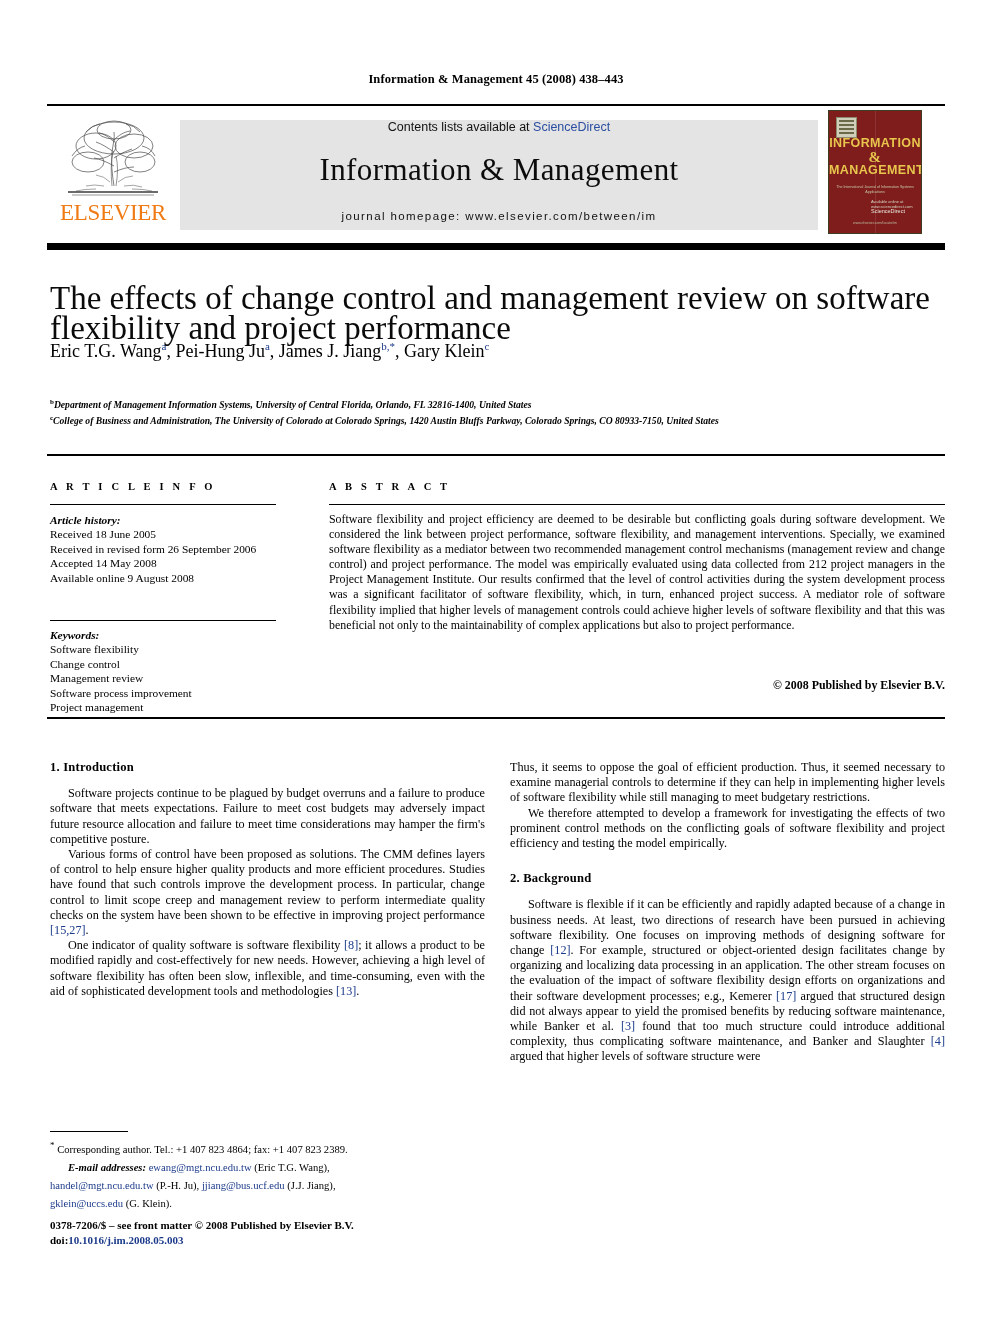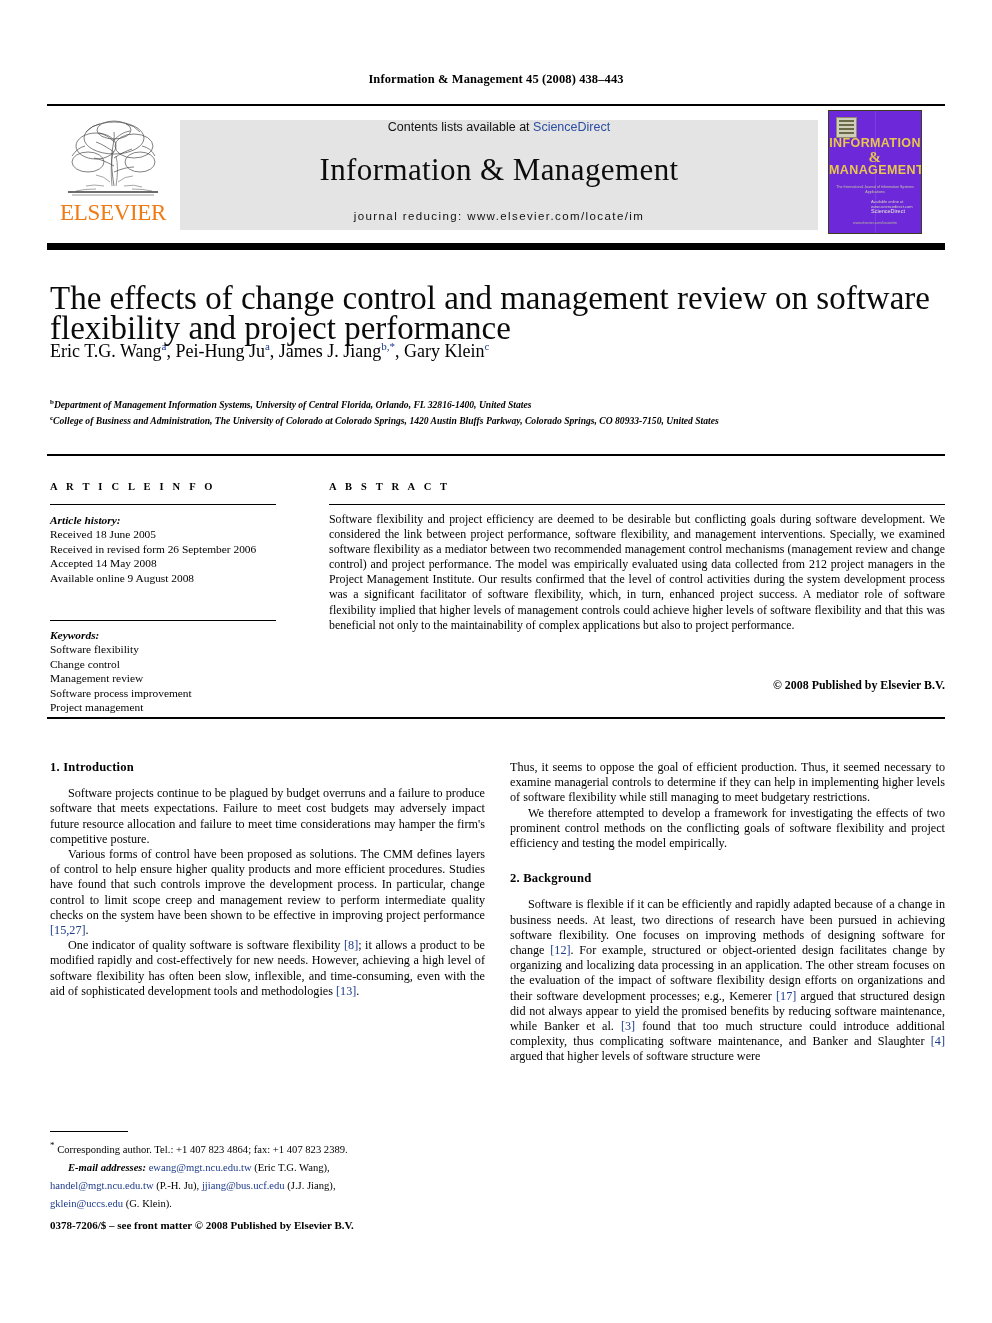--- a/index.html
+++ b/index.html
@@ -120,21 +120,21 @@
     font-size: 23px;
     letter-spacing: -0.3px;
     color: #f07a13;
   }
 
   
   .cover-thumb {
     position: absolute;
     left: 828px; top: 110px;
     width: 92px; height: 122px;
-    background: #6d28d9;
+    background: #7f1d1d;
     border: 1px solid #3d3e1f;
     overflow: hidden;
   }
   .cover-badge {
     position: absolute;
     left: 7px; top: 6px;
     width: 19px; height: 19px;
     background: #cfcfbb;
     border: 1px solid #8d8d6d;
   }
@@ -383,21 +383,21 @@
   <div class="rule-thin-top"></div>
 
   <div class="masthead-band"></div>
 
   <div class="contents-line">
     <span>Contents lists available at </span><span class="sd">ScienceDirect</span>
   </div>
 
   <div class="journal-title">Information &amp; Management</div>
 
-  <div class="journal-home">journal reducing: www.elsevier.com/locate/im</div>
+  <div class="journal-home">journal homepage: www.elsevier.com/between/im</div>
 
   <div class="elsevier-logo">
     <svg class="elsevier-tree" viewBox="0 0 122 88">
       <g stroke="#4a4a4a" stroke-width="0.7" fill="none">
         <path d="M62 74 C60 62 59 50 60 40 C61 32 63 26 62 20"></path>
         <path d="M62 40 C56 36 50 32 44 30"></path>
         <path d="M62 46 C68 42 74 39 80 37"></path>
         <path d="M62 54 C55 50 48 47 42 46"></path>
         <path d="M62 60 C69 57 76 55 82 55"></path>
         <path d="M62 30 C57 25 52 22 47 21"></path>
@@ -528,15 +528,16 @@
       <span>(J.J. Jiang)</span>,
     </div>
     <div>
       <span class="mail">gklein@uccs.edu</span>
       <span>(G. Klein)</span>.
     </div>
   </div>
 
   <div class="imprint">
     <div>0378-7206/$ – see front matter © 2008 Published by Elsevier B.V.</div>
+    <div><span>doi:</span><span class="doi-link">10.1016/j.im.2008.05.003</span></div>
   </div>
 
 </div>
 
 </body></html>

